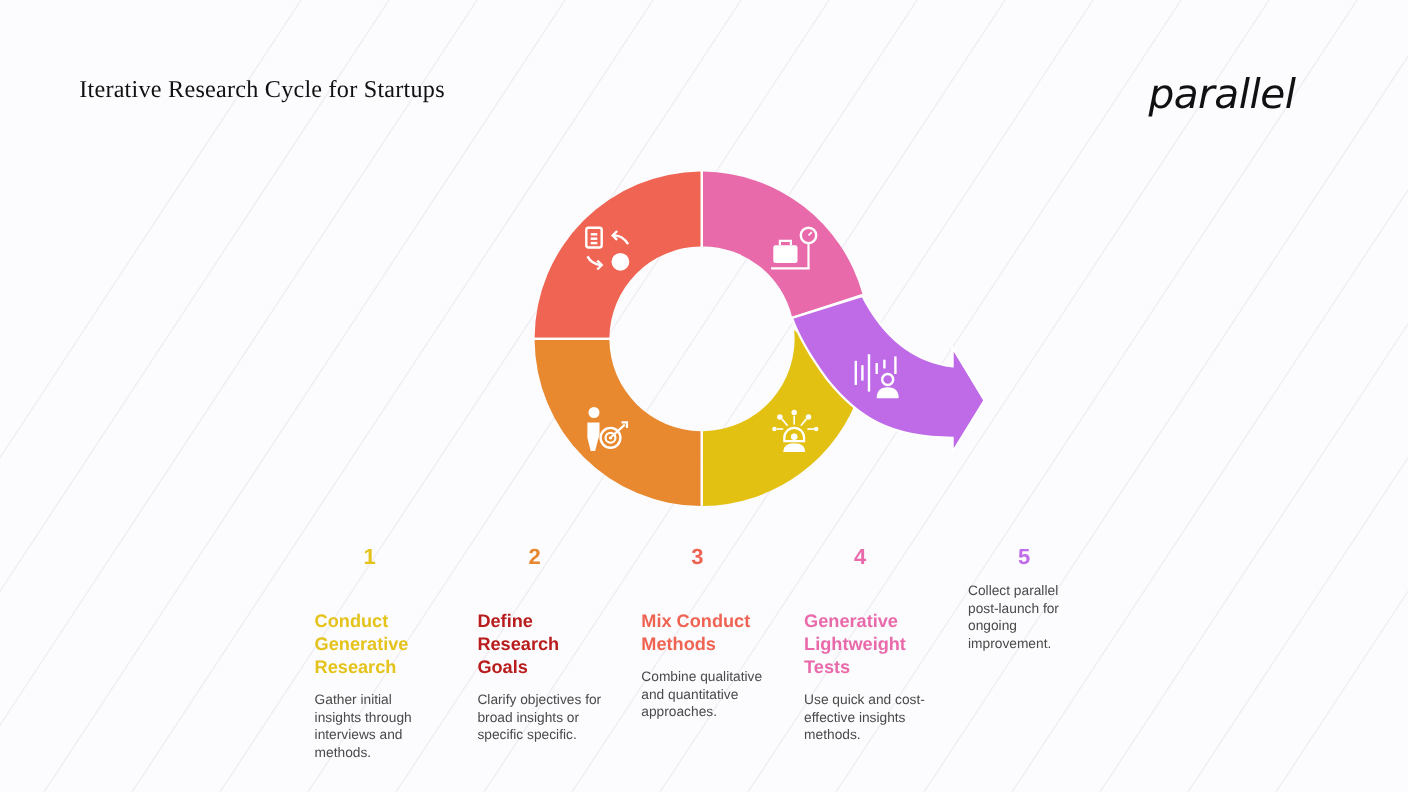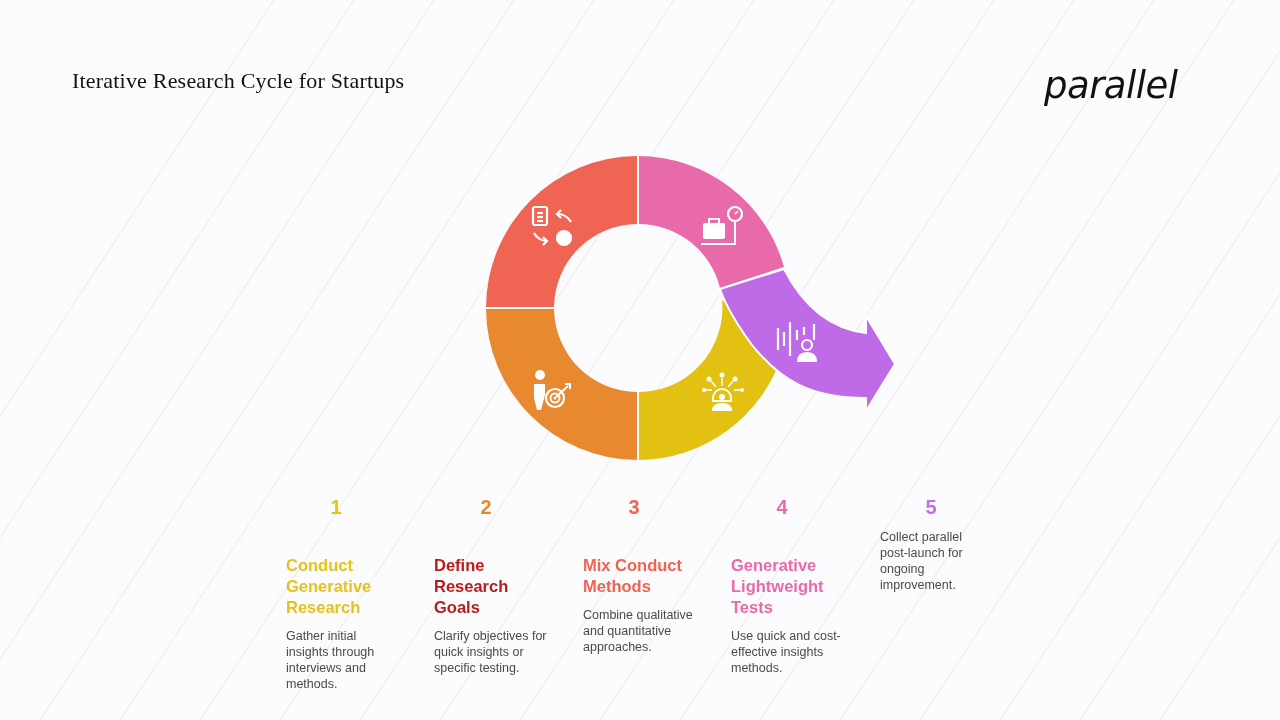--- a/index.html
+++ b/index.html
@@ -153,21 +153,21 @@
 
 <div class="steps">
   <div class="step" style="left:286px">
     <span class="num" style="color:#e4c31b;width:100px">1</span>
     <span class="head" style="color:#e4c31b">Conduct Generative Research</span>
     <span class="desc" style="width:112px">Gather initial insights through interviews and methods.</span>
   </div>
   <div class="step" style="left:434px">
     <span class="num" style="color:#e8872e;width:104px">2</span>
     <span class="head" style="color:#b91c1c;width:95px">Define Research Goals</span>
-    <span class="desc" style="width:128px">Clarify objectives for quick insights or specific testing.</span>
+    <span class="desc" style="width:128px">Clarify objectives for broad insights or specific specific.</span>
   </div>
   <div class="step" style="left:583px">
     <span class="num" style="color:#ef6352;width:102px">3</span>
     <span class="head" style="color:#ef6352;width:120px">Mix Conduct Methods</span>
     <span class="desc" style="width:125px">Combine qualitative and quantitative approaches.</span>
   </div>
   <div class="step" style="left:731px">
     <span class="num" style="color:#e86aab;width:102px">4</span>
     <span class="head" style="color:#e86aab;width:110px">Generative Lightweight Tests</span>
     <span class="desc" style="width:125px">Use quick and cost-effective insights methods.</span>

